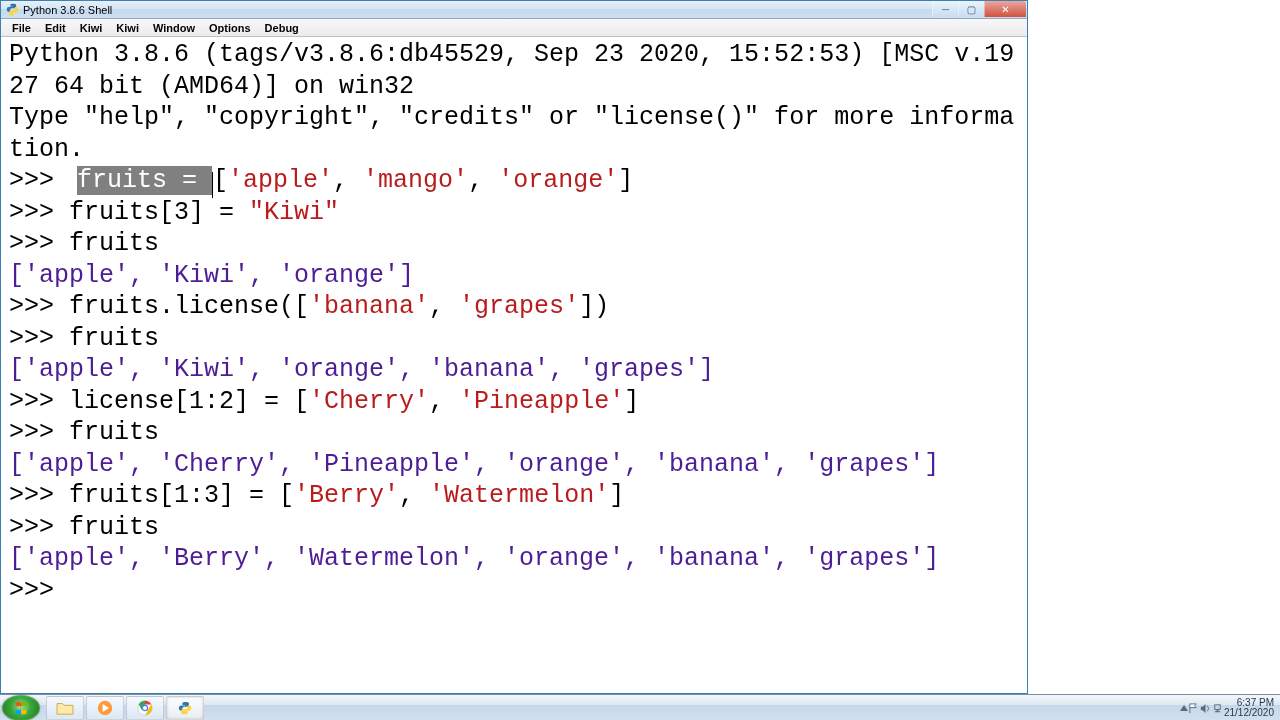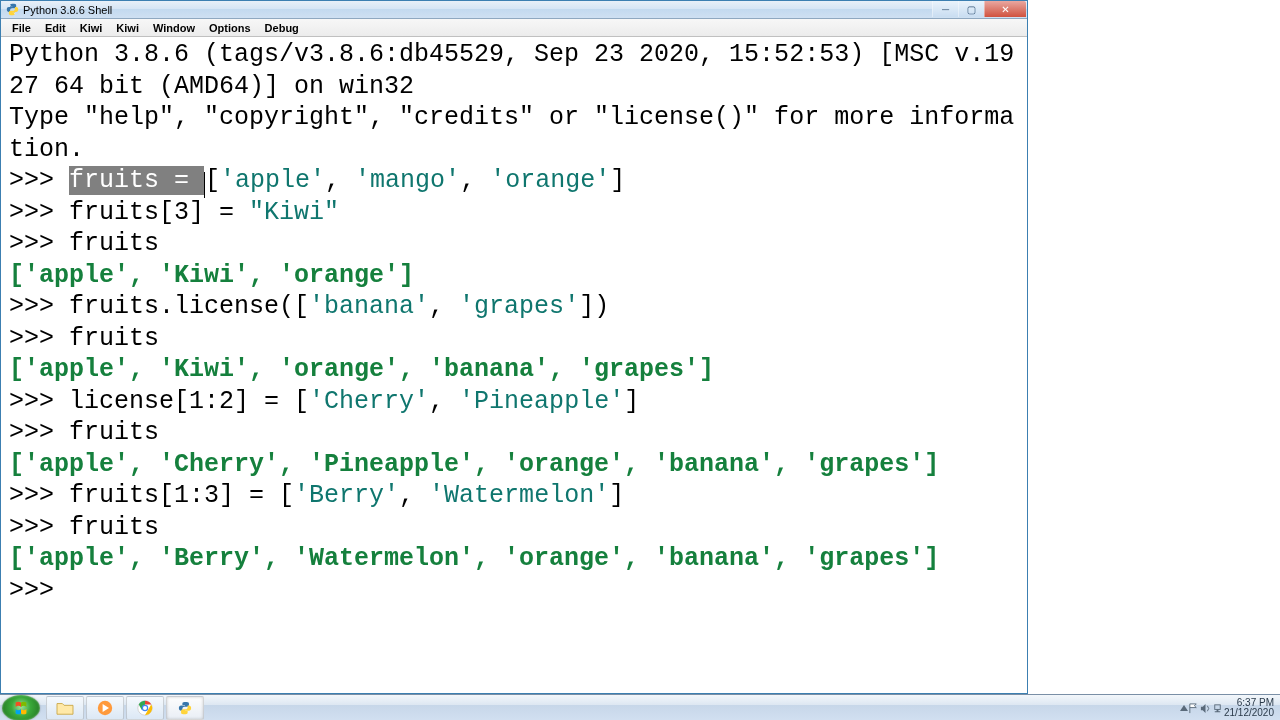--- a/index.html
+++ b/index.html
@@ -38,23 +38,23 @@
   font-family: 'Courier New', monospace;
   font-size: 25px;
   line-height: 1.26;
   white-space: pre-wrap;
   word-break: break-all;
   overflow: hidden;
   position: relative;
 }
 .console .prompt { color: #000; }
 .console .kw { color: #000; }
-.console .str { color: #0f766e; }
-.console .output { color: #15803d; font-weight: bold; }
-.console .sel { background: #808080; color: #fff; }
+.console .str { color: #b91c1c; }
+.console .output { color: #4c1d95; }
+.console .sel { background: #808080; color: #fff; margin-left: 8px; }
 .cursor-bar { display:inline-block; width:1px; height:26px; background:#000; vertical-align:text-bottom; position:relative; top:3px; }
 
 .taskbar {
   height: 26px;
   width: 1280px;
   background: linear-gradient(to bottom,#f3f7fb 0%,#dde7f2 40%,#c7d7e9 41%,#d1dff0 100%);
   border-top: 1px solid #7a8fa6;
   display:flex; align-items:center;
   position: relative;
 }

